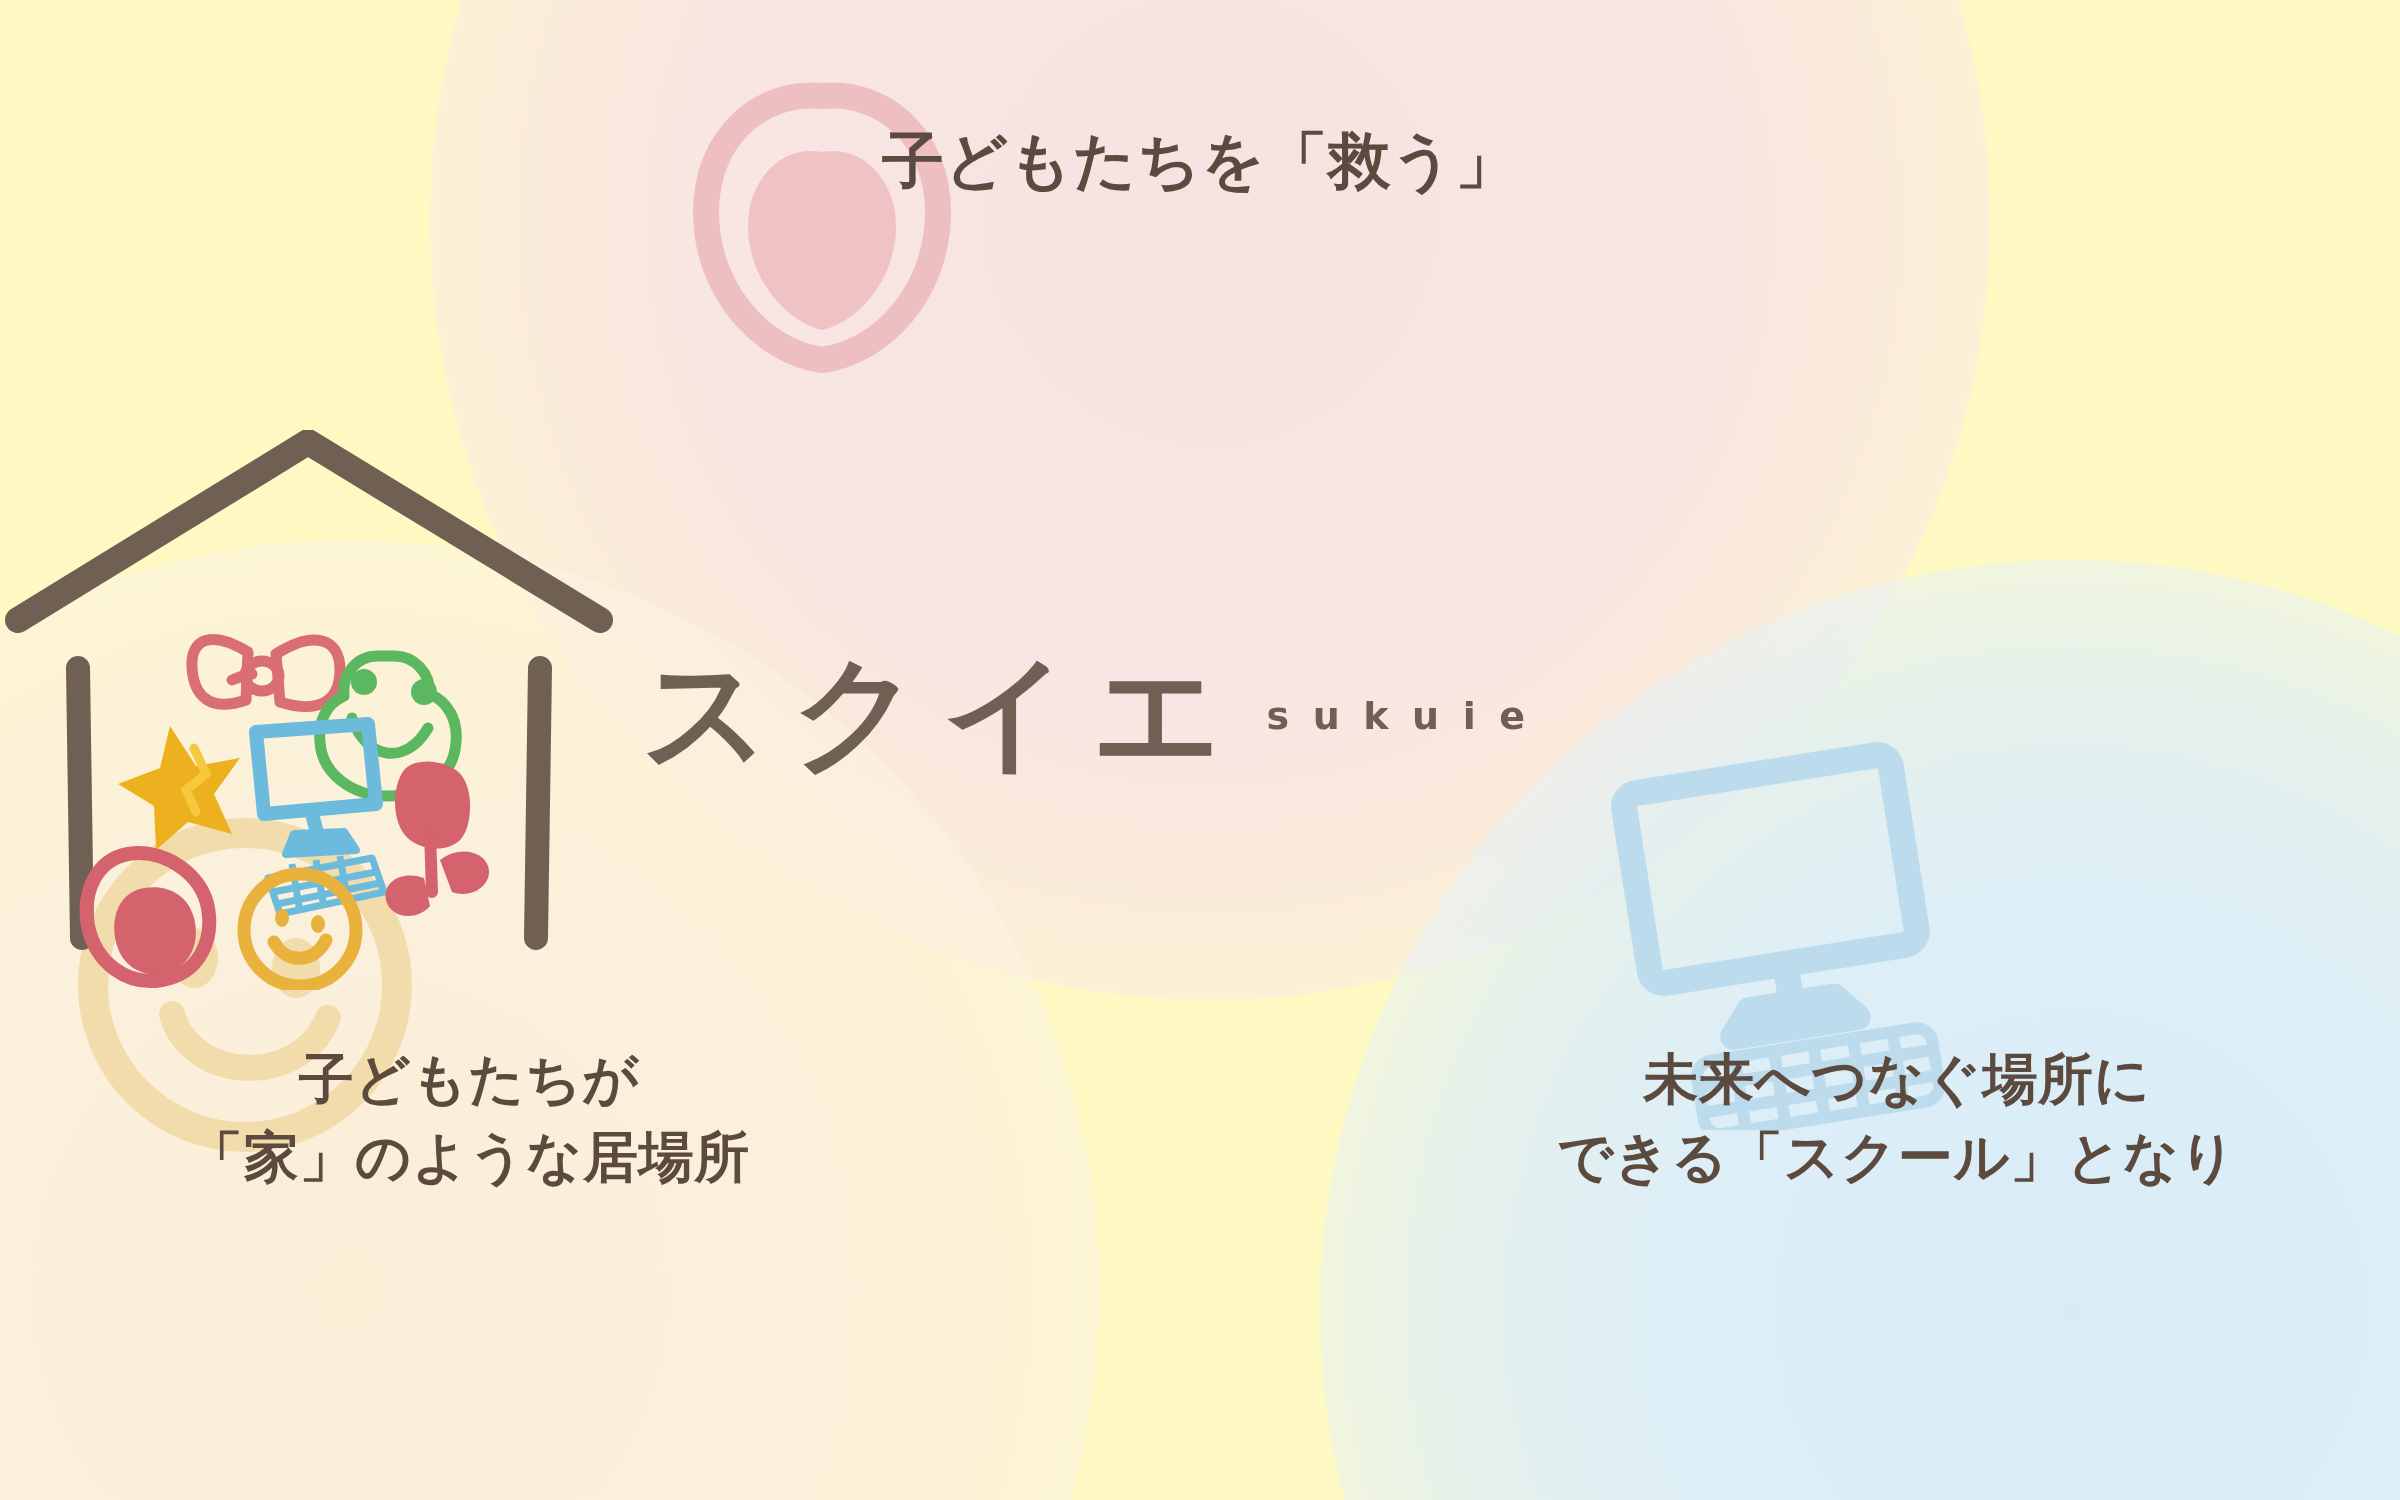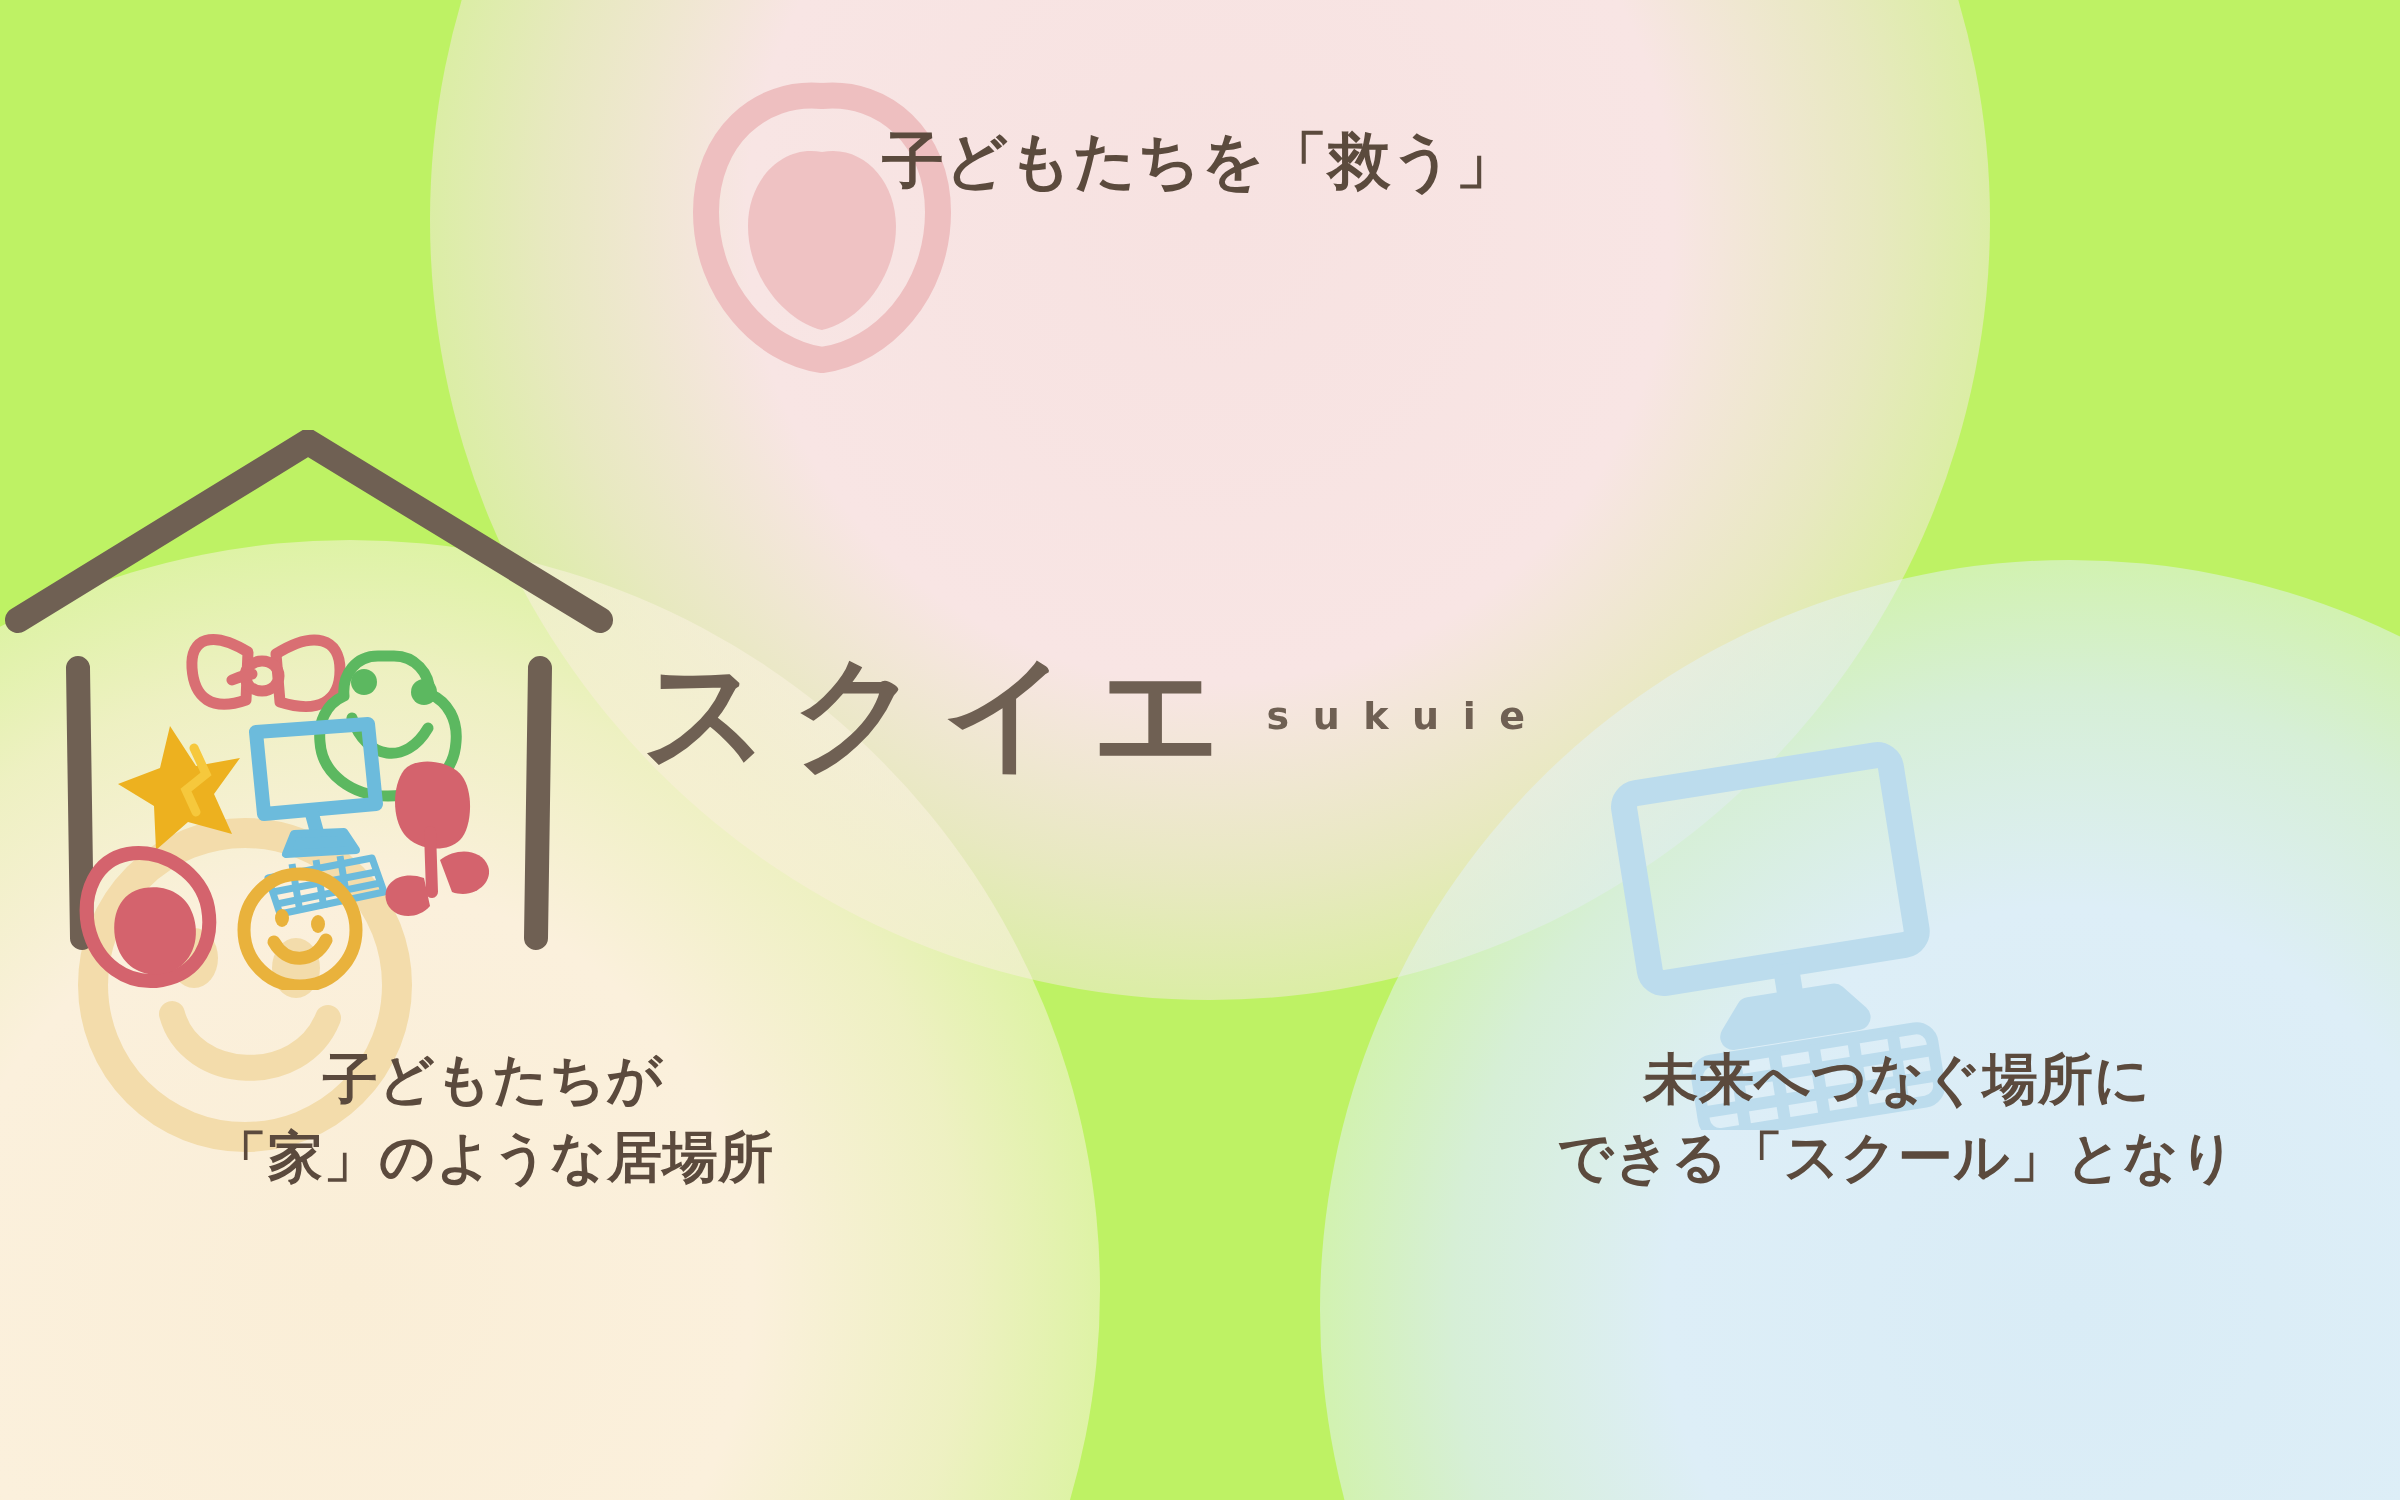--- a/index.html
+++ b/index.html
@@ -7,21 +7,21 @@
   body{
     width:2400px;height:1500px;
     background:#ffffff;
     font-family:"Liberation Sans","DejaVu Sans",sans-serif;
     overflow:hidden;
   }
   #stage{
     position:relative;
     width:2400px;height:1500px;
     overflow:hidden;
-    background:#bef264;
+    background:#fef9c3;
   }
 
   
   .glow{position:absolute;border-radius:50%;pointer-events:none;}
   .glow-pink{
     left:430px;top:-560px;width:1560px;height:1560px;
     background:radial-gradient(circle at 50% 50%,
       #f7e2e1 0%, #f8e5e4 42%, rgba(248,229,228,.72) 60%,
       rgba(250,238,237,.34) 78%, rgba(255,255,255,0) 100%);
   }
@@ -83,21 +83,21 @@
 
   #copy-top{
     left:0;right:0;top:118px;
     text-align:center;
     font-size:62px;line-height:1.38;
     letter-spacing:.012em;
   }
   #copy-top .line{text-align:center;}
 
   #copy-left{
-    left:118px;top:1040px;width:750px;
+    left:94px;top:1040px;width:750px;
     text-align:center;
     font-size:55px;line-height:1.42;
     letter-spacing:.012em;
   }
   #copy-right{
     right:78px;top:1040px;width:850px;
     text-align:center;
     font-size:55px;line-height:1.42;
     letter-spacing:.012em;
   }

